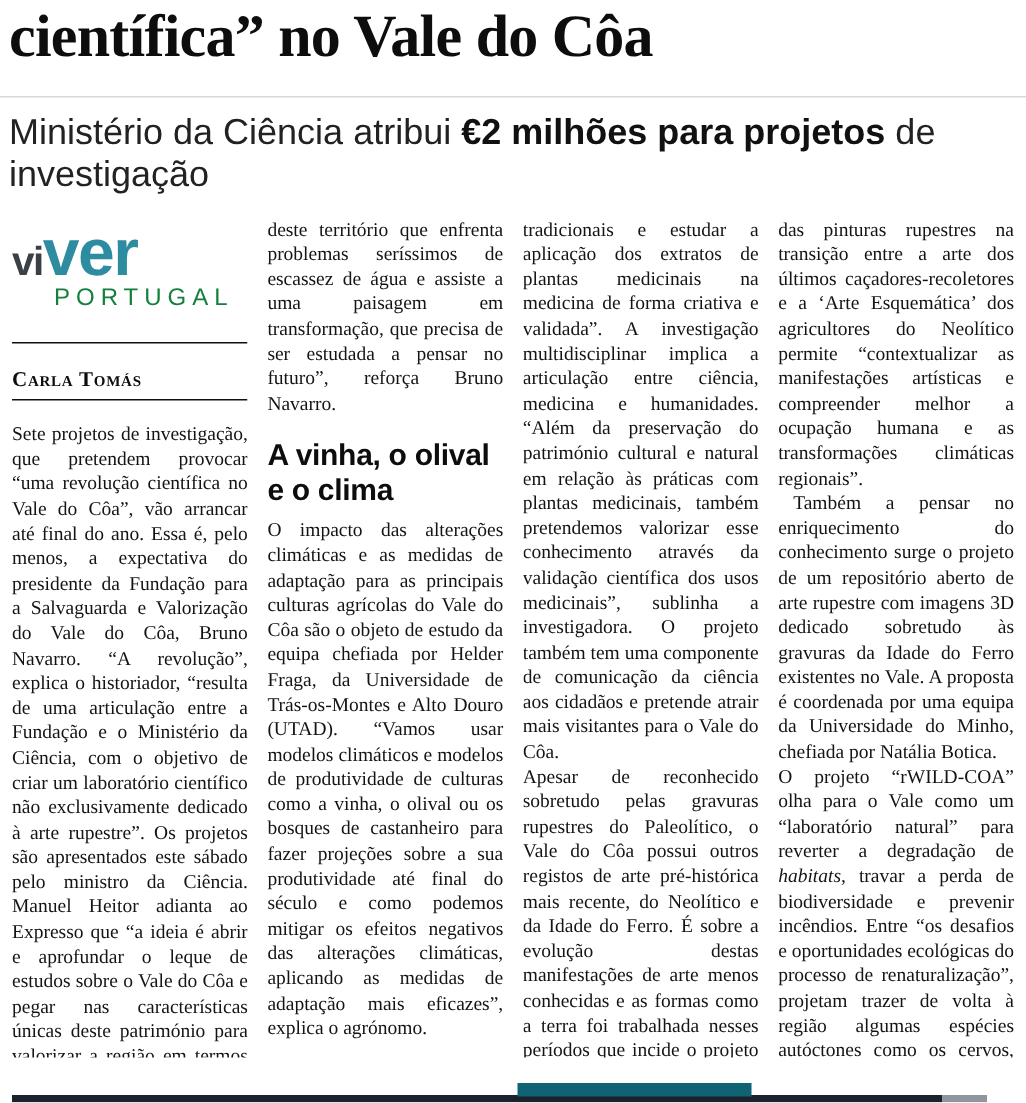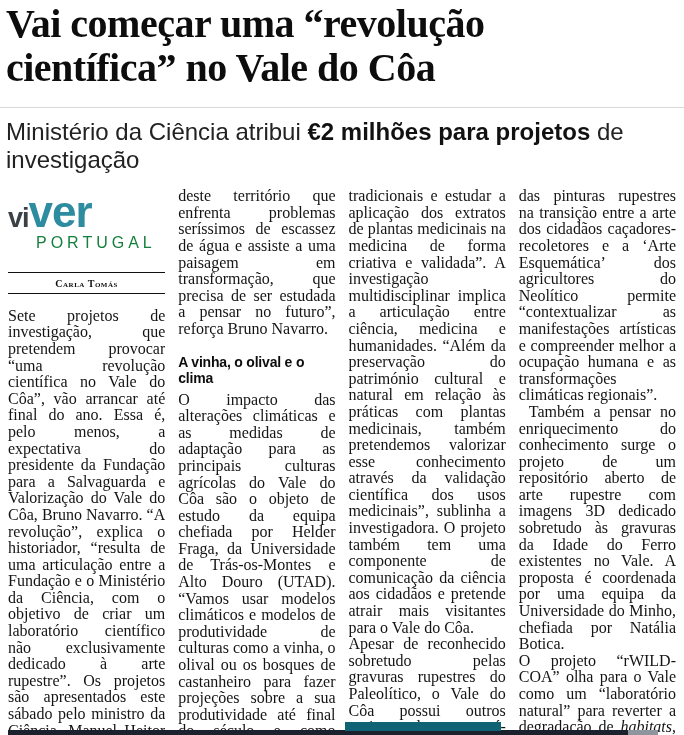--- a/index.html
+++ b/index.html
@@ -53,44 +53,43 @@
     font-family:"Liberation Sans", sans-serif;
     font-size:16px;
     letter-spacing:4px;
     color:#15803d;
     margin:2px 0 0 28px;
   }
   .byline{
     margin-top:12px;
     border-top:1px solid #101010;
     border-bottom:1px solid #101010;
-    padding:5px 0 4px 0;
-    text-align:center;
+    padding:17px 0 4px 0;
     font-family:"Liberation Serif", serif;
     font-weight:700;
-    font-size:10px;
+    font-size:14px;
     font-variant:small-caps;
     letter-spacing:0.5px;
     color:#0d0d0d;
   }
   .col p{
     margin:0;
-    font-size:16px;
+    font-size:13px;
     line-height:16.6px;
     text-align:justify;
     hyphens:auto;
     -webkit-hyphens:auto;
   }
   .col .first-body{margin-top:14px;}
   .col p.indent{text-indent:10px;}
   .sec-head{
     margin:16px 0 6px 0;
     font-family:"Liberation Sans", sans-serif;
     font-weight:700;
-    font-size:14px;
+    font-size:20px;
     letter-spacing:-0.2px;
     color:#0d0d0d;
   }
   .col p em{font-style:italic;}
   
   .photo-edge-navy{
     position:absolute;left:8px;bottom:0;
     width:620px;height:5px;background:#1b222e;
   }
   .photo-edge-gray{
@@ -101,21 +100,20 @@
     position:absolute;left:345px;bottom:4px;
     width:156px;height:9px;background:#0f6374;
   }
 </style>
 </head>
 <body>
 
 <div class="page">
 
   <h1 class="headline">
-    <span>Vai começar uma “revolução</span>
     <span>científica” no Vale do Côa</span>
   </h1>
 
   <hr class="rule-light">
 
   <div class="deck"><span>Ministério da Ciência atribui </span><b>€2 milhões para projetos</b><span> de investigação</span></div>
 
   <div class="columns">
 
     <div class="col">
@@ -134,21 +132,21 @@
       <p>O impacto das alterações climáticas e as medidas de adaptação para as principais culturas agrícolas do Vale do Côa são o objeto de estudo da equipa chefiada por Helder Fraga, da Universidade de Trás-os-Montes e Alto Douro (UTAD). “Vamos usar modelos climáticos e modelos de produtividade de culturas como a vinha, o olival ou os bosques de castanheiro para fazer projeções sobre a sua produtividade até final do século e como podemos mitigar os efeitos negativos das alterações climáticas, aplicando as medidas de adaptação mais eficazes”, explica o agrónomo.</p>
 
     </div>
 
     <div class="col">
       <p>tradicionais e estudar a aplicação dos extratos de plantas medicinais na medicina de forma criativa e validada”. A investigação multidisciplinar implica a articulação entre ciência, medicina e humanidades. “Além da preservação do património cultural e natural em relação às práticas com plantas medicinais, também pretendemos valorizar esse conhecimento através da validação científica dos usos medicinais”, sublinha a investigadora. O projeto também tem uma componente de comunicação da ciência aos cidadãos e pretende atrair mais visitantes para o Vale do Côa.</p>
       <p>Apesar de reconhecido sobretudo pelas gravuras rupestres do Paleolítico, o Vale do Côa possui outros registos de arte pré-histórica mais recente, do Neolítico e da Idade do Ferro. É sobre a evolução destas manifestações de arte menos conhecidas e as formas como a terra foi trabalhada nesses períodos que incide o projeto “LandCRAFT”. O objetivo é “acrescentar um novo capítulo na história sociocultural deste património artístico”, diz a investigadora principal, Lara Bacelar Alves. Segundo a arqueóloga da Universidade de Coimbra, a análise da evolução</p>
     </div>
 
     <div class="col">
-      <p>das pinturas rupestres na transição entre a arte dos cidadãos caçadores-recoletores e a ‘Arte Esquemática’ dos agricultores do Neolítico permite “contextualizar as manifestações artísticas e compreender melhor a ocupação humana e as transformações climáticas regionais”.</p>
+      <p>das pinturas rupestres na transição entre a arte dos últimos caçadores-recoletores e a ‘Arte Esquemática’ dos agricultores do Neolítico permite “contextualizar as manifestações artísticas e compreender melhor a ocupação humana e as transformações climáticas regionais”.</p>
       <p class="indent">Também a pensar no enriquecimento do conhecimento surge o projeto de um repositório aberto de arte rupestre com imagens 3D dedicado sobretudo às gravuras da Idade do Ferro existentes no Vale. A proposta é coordenada por uma equipa da Universidade do Minho, chefiada por Natália Botica.</p>
       <p><span>O projeto “rWILD-COA” olha para o Vale como um “laboratório natural” para reverter a degradação de </span><em>habitats</em><span>, travar a perda de biodiversidade e prevenir incêndios. Entre “os desafios e oportunidades ecológicas do processo de renaturalização”, projetam trazer de volta à região algumas espécies autóctones como os cervos, explica João Carvalho. O biólogo da Universidade de Aveiro, que lidera o projeto, conta que vão avaliar, num ambiente controlado, “como algumas espécies de ungulados podem ajudar a combater incêndios, assumindo a função de cabras sapadoras, assim como os impactos que</span></p>
     </div>
 
   </div>
 
   <div class="photo-edge-navy"></div>
   <div class="photo-edge-gray"></div>
   <div class="photo-edge-teal"></div>
 

